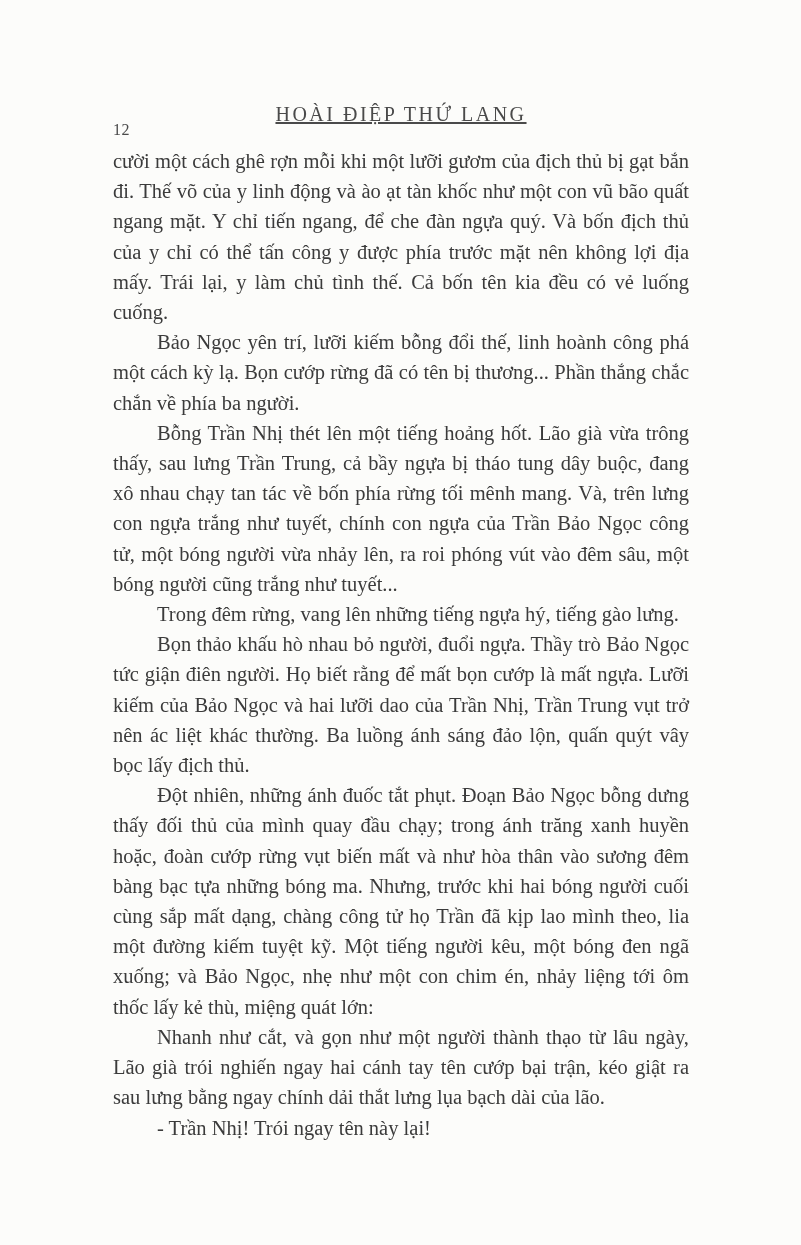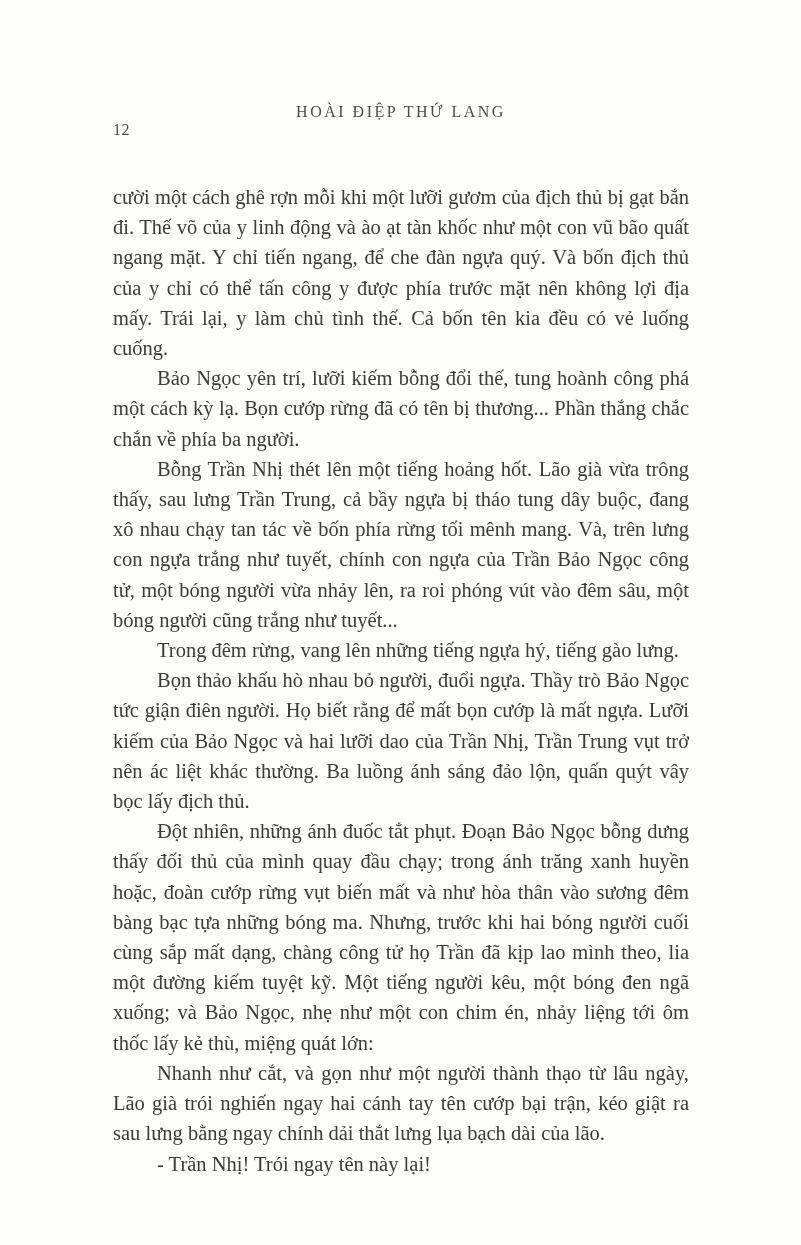--- a/index.html
+++ b/index.html
@@ -25,52 +25,52 @@
     left: 0;
     top: 18px;
     font-size: 16px;
     color: #4a4a4a;
     letter-spacing: 0.5px;
   }
   .header-title {
     display: block;
     width: 100%;
     text-align: center;
-    font-size: 16px;
+    font-size: 20px;
     letter-spacing: 2.5px;
     color: #4a4a4a;
     white-space: nowrap;
+    text-decoration: underline;
   }
   .text-block {
     position: absolute;
     top: 146px;
     left: 113px;
     width: 576px;
     font-size: 20.5px;
     line-height: 30.2px;
     text-align: justify;
     color: #3b3b3b;
-    margin-top: 36px;
   }
   .para { text-indent: 44px; }
   .para.no-indent { text-indent: 0; }
 </style>
 </head>
 <body>
 
 <div class="page">
 
   <header class="running-head">
     <span class="page-number">12</span>
     <span class="header-title">HOÀI ĐIỆP THỨ LANG</span>
   </header>
 
   <main class="text-block">
     <p class="para no-indent">cười một cách ghê rợn mỗi khi một lưỡi gươm của địch thủ bị gạt bắn đi. Thế võ của y linh động và ào ạt tàn khốc như một con vũ bão quất ngang mặt. Y chỉ tiến ngang, để che đàn ngựa quý. Và bốn địch thủ của y chỉ có thể tấn công y được phía trước mặt nên không lợi địa mấy. Trái lại, y làm chủ tình thế. Cả bốn tên kia đều có vẻ luống cuống.</p>
-    <p class="para">Bảo Ngọc yên trí, lưỡi kiếm bỗng đổi thế, tung hoành công phá một cách kỳ lạ. Bọn cướp rừng đã có tên bị thương... Phần thắng chắc chắn về phía ba người.</p>
+    <p class="para">Bảo Ngọc yên trí, lưỡi kiếm bỗng đổi thế, linh hoành công phá một cách kỳ lạ. Bọn cướp rừng đã có tên bị thương... Phần thắng chắc chắn về phía ba người.</p>
     <p class="para">Bỗng Trần Nhị thét lên một tiếng hoảng hốt. Lão già vừa trông thấy, sau lưng Trần Trung, cả bầy ngựa bị tháo tung dây buộc, đang xô nhau chạy tan tác về bốn phía rừng tối mênh mang. Và, trên lưng con ngựa trắng như tuyết, chính con ngựa của Trần Bảo Ngọc công tử, một bóng người vừa nhảy lên, ra roi phóng vút vào đêm sâu, một bóng người cũng trắng như tuyết...</p>
     <p class="para">Trong đêm rừng, vang lên những tiếng ngựa hý, tiếng gào lưng.</p>
     <p class="para">Bọn thảo khấu hò nhau bỏ người, đuổi ngựa. Thầy trò Bảo Ngọc tức giận điên người. Họ biết rằng để mất bọn cướp là mất ngựa. Lưỡi kiếm của Bảo Ngọc và hai lưỡi dao của Trần Nhị, Trần Trung vụt trở nên ác liệt khác thường. Ba luồng ánh sáng đảo lộn, quấn quýt vây bọc lấy địch thủ.</p>
     <p class="para">Đột nhiên, những ánh đuốc tắt phụt. Đoạn Bảo Ngọc bỗng dưng thấy đối thủ của mình quay đầu chạy; trong ánh trăng xanh huyền hoặc, đoàn cướp rừng vụt biến mất và như hòa thân vào sương đêm bàng bạc tựa những bóng ma. Nhưng, trước khi hai bóng người cuối cùng sắp mất dạng, chàng công tử họ Trần đã kịp lao mình theo, lia một đường kiếm tuyệt kỹ. Một tiếng người kêu, một bóng đen ngã xuống; và Bảo Ngọc, nhẹ như một con chim én, nhảy liệng tới ôm thốc lấy kẻ thù, miệng quát lớn:</p>
     <p class="para">Nhanh như cắt, và gọn như một người thành thạo từ lâu ngày, Lão già trói nghiến ngay hai cánh tay tên cướp bại trận, kéo giật ra sau lưng bằng ngay chính dải thắt lưng lụa bạch dài của lão.</p>
     <p class="para">- Trần Nhị! Trói ngay tên này lại!</p>
   </main>
 
 </div>
 

